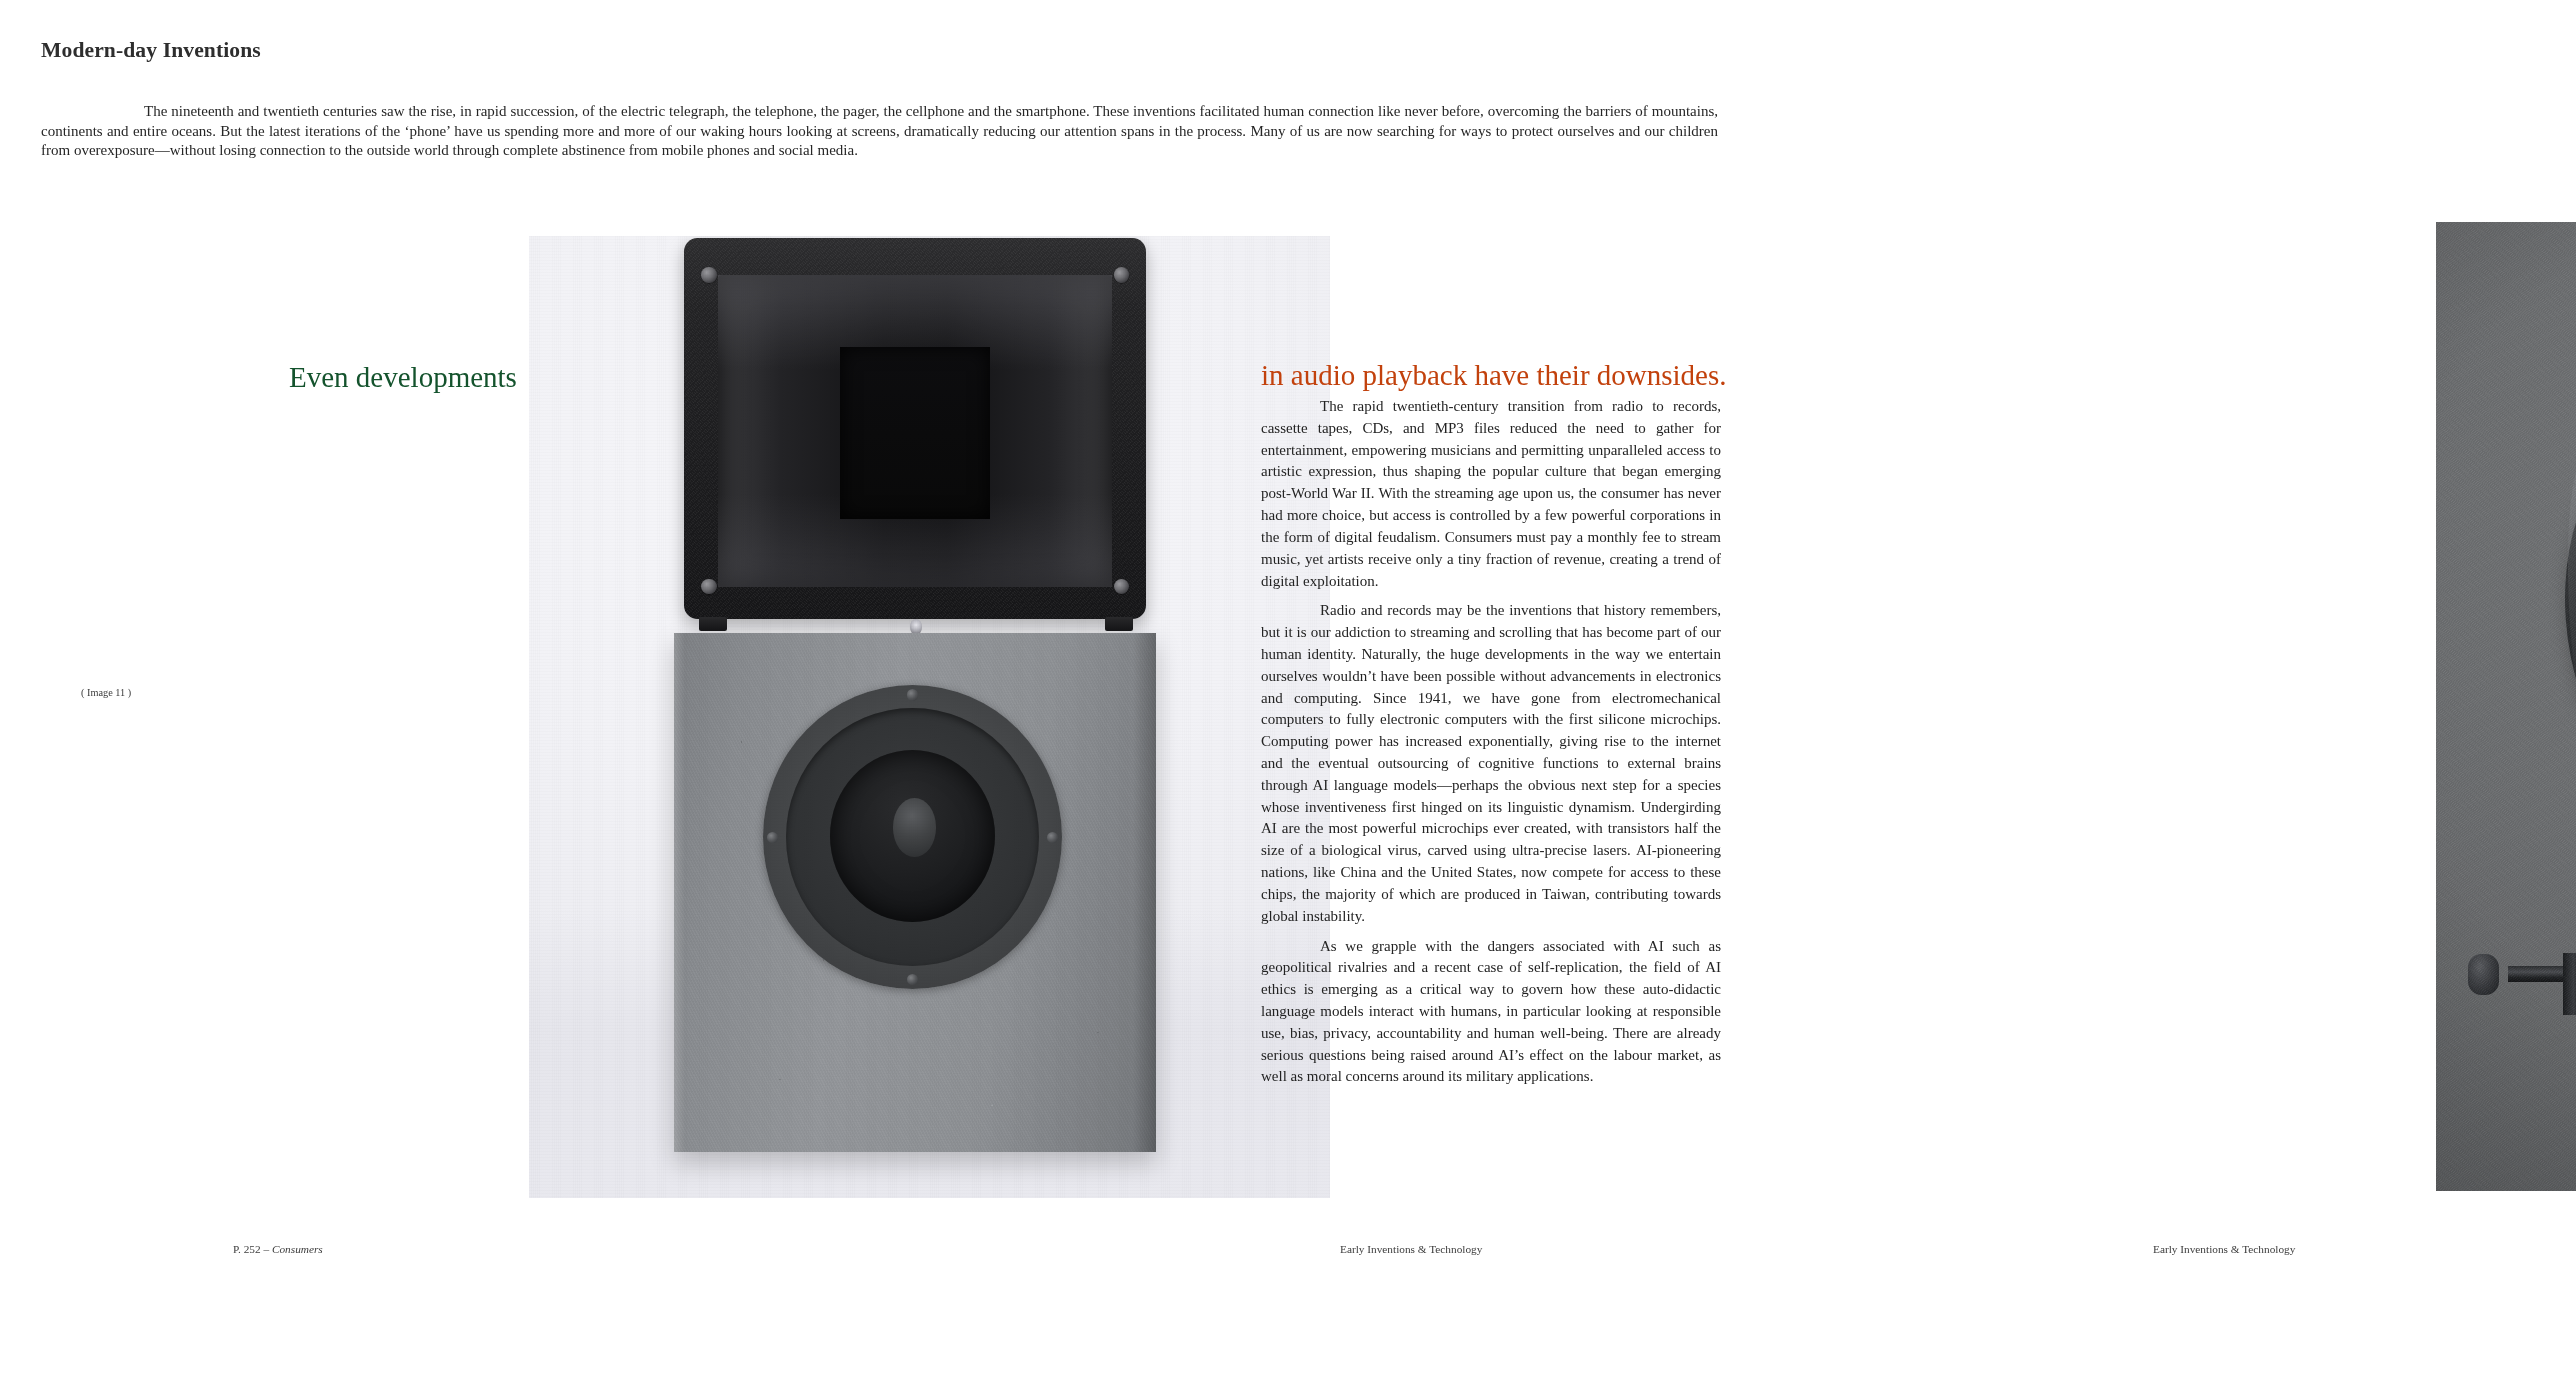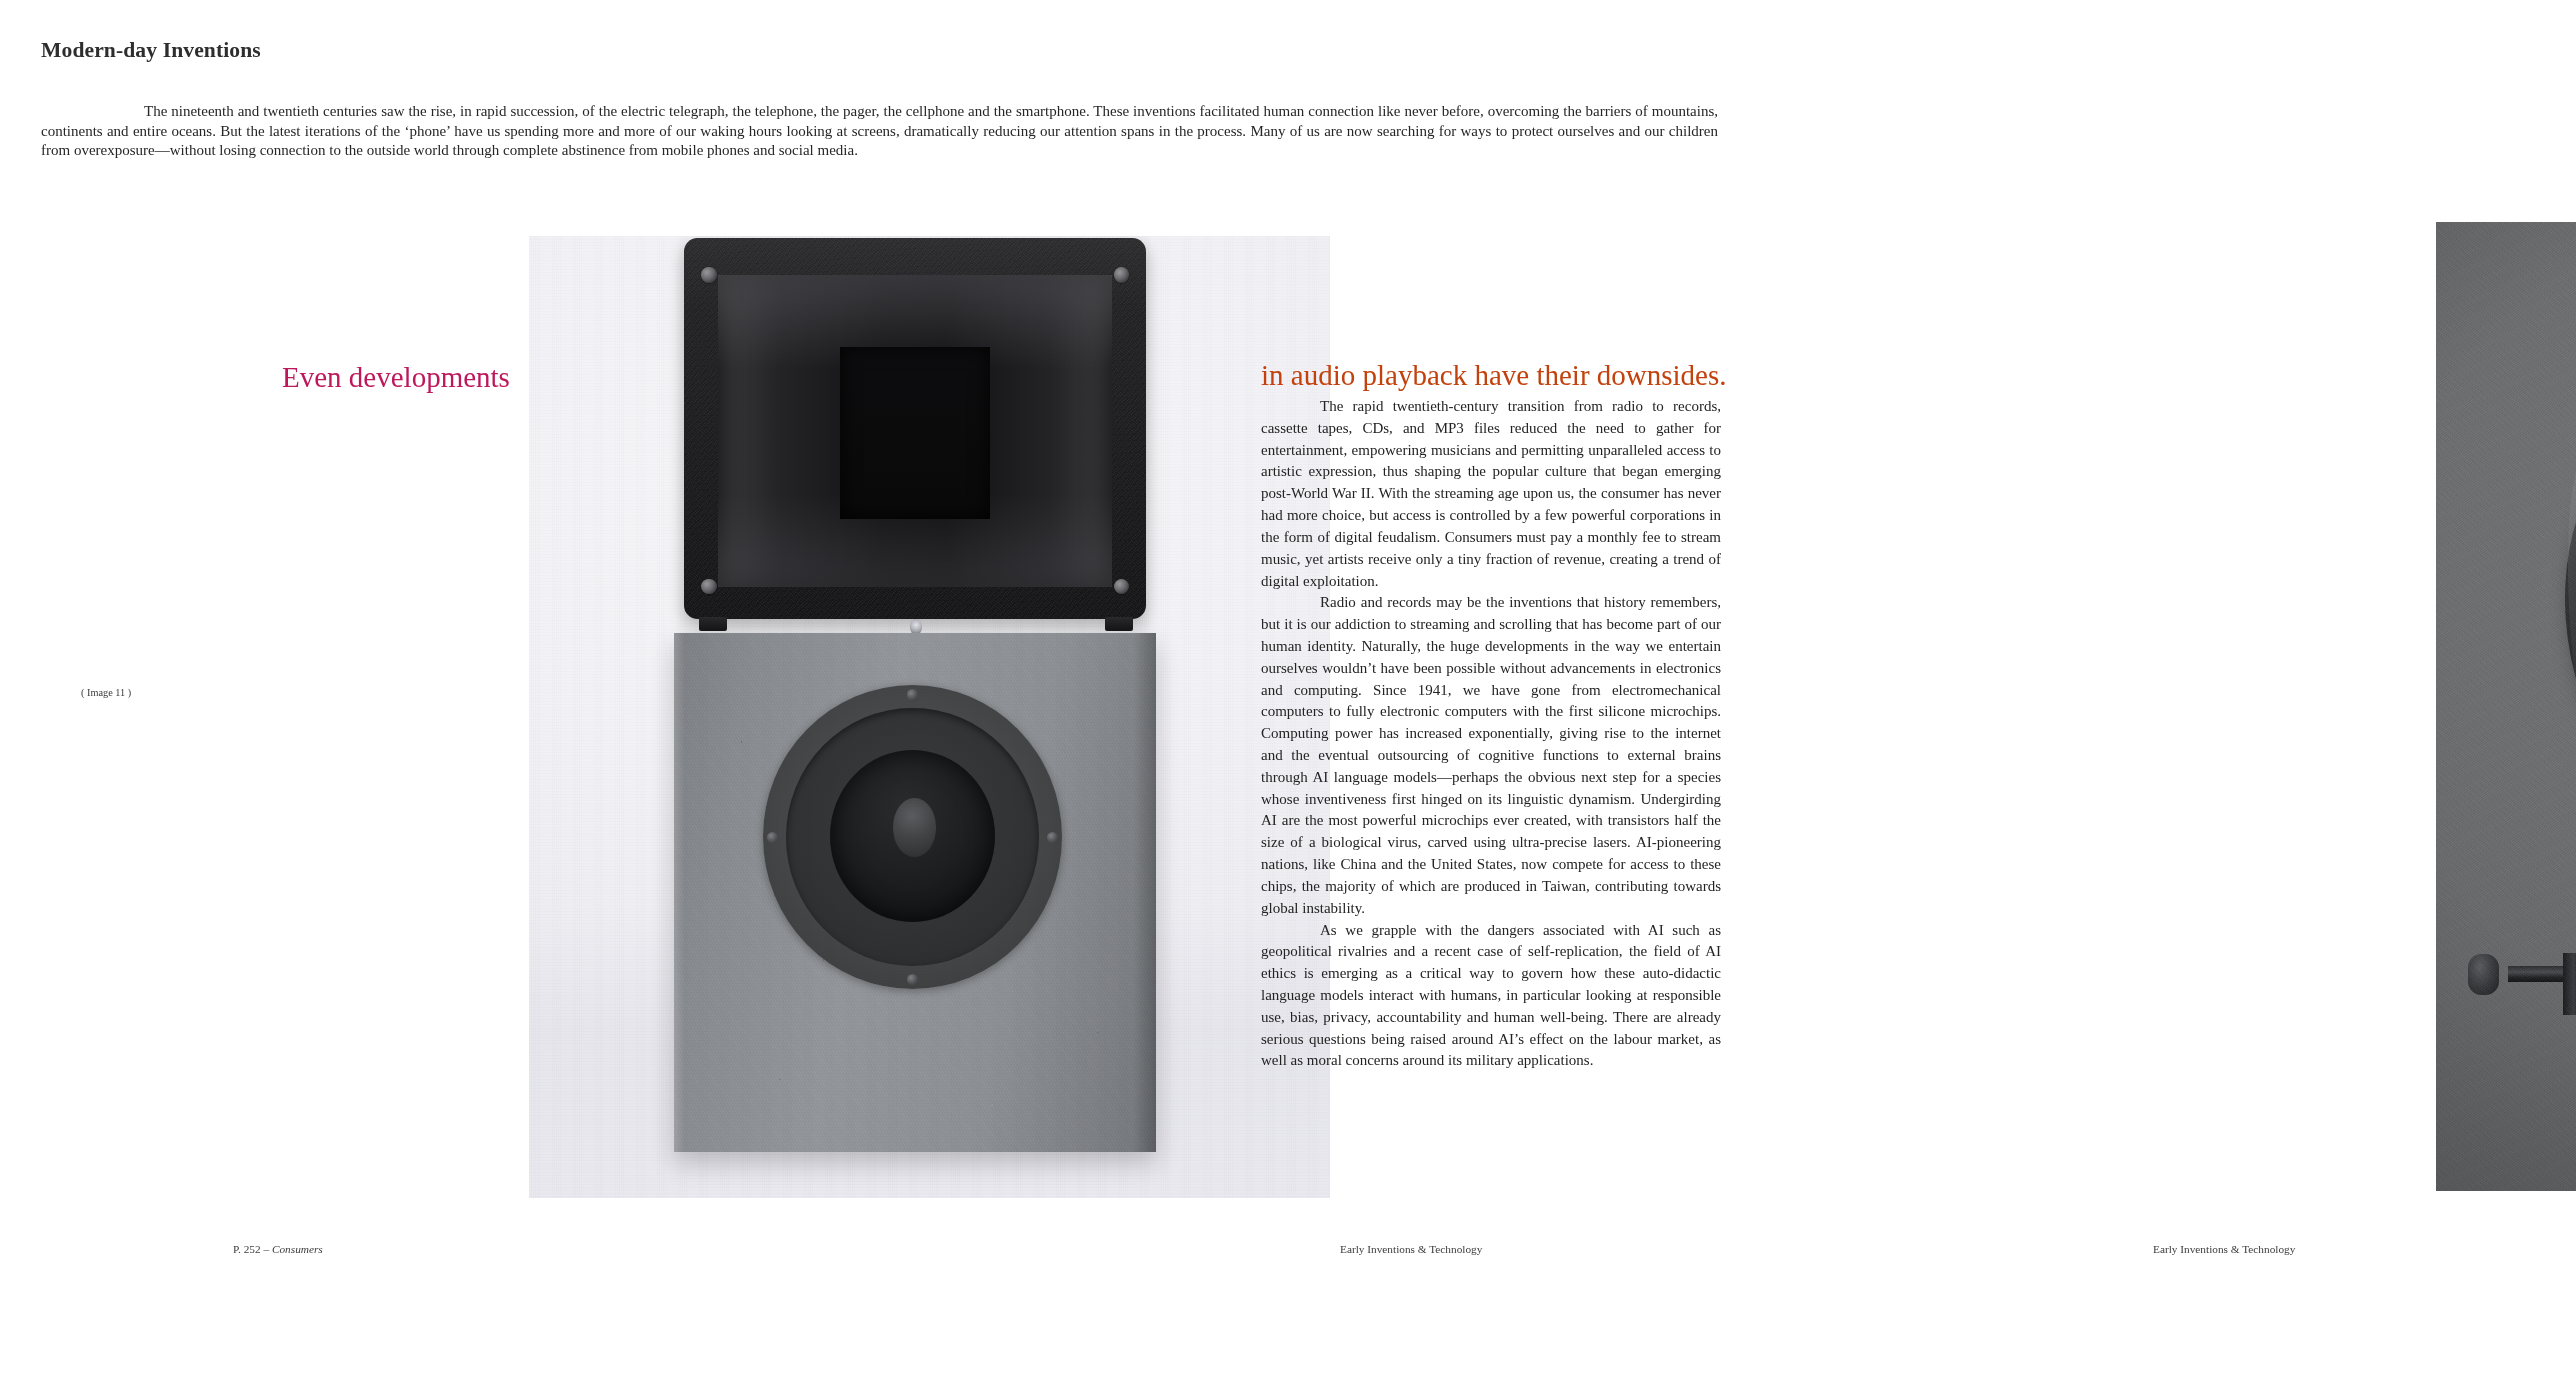--- a/index.html
+++ b/index.html
@@ -43,25 +43,25 @@
     font-size: 15px;
     line-height: 1.30;
     text-align: justify;
     text-indent: 103px;
     color: #262626;
     hyphens: none;
   }
 
   #pullquote-left {
     position: absolute;
-    left: 282px;
+    left: 289px;
     top: 363px;
     font-size: 29px;
     line-height: 1.0;
-    color: #be185d;
+    color: #14532d;
     white-space: nowrap;
     z-index: 1;
   }
   #pullquote-right {
     position: absolute;
     left: 1261px;
     top: 361px;
     font-size: 29px;
     line-height: 1.0;
     color: #c2410c;
@@ -79,21 +79,21 @@
   }
   #body-column p {
     margin: 0;
     font-size: 15px;
     line-height: 1.455;
     text-align: justify;
     text-indent: 59px;
     color: #232323;
     hyphens: none;
   }
-  #body-column p + p { margin-top: 0px; }
+  #body-column p + p { margin-top: 8px; }
 
   
   .fig-caption {
     position: absolute;
     font-size: 10.3px;
     line-height: 1;
     color: #3a3a3a;
     white-space: nowrap;
   }
   #caption-image-11 { left: 40px;  top: 688px; padding-left: 41px; }

